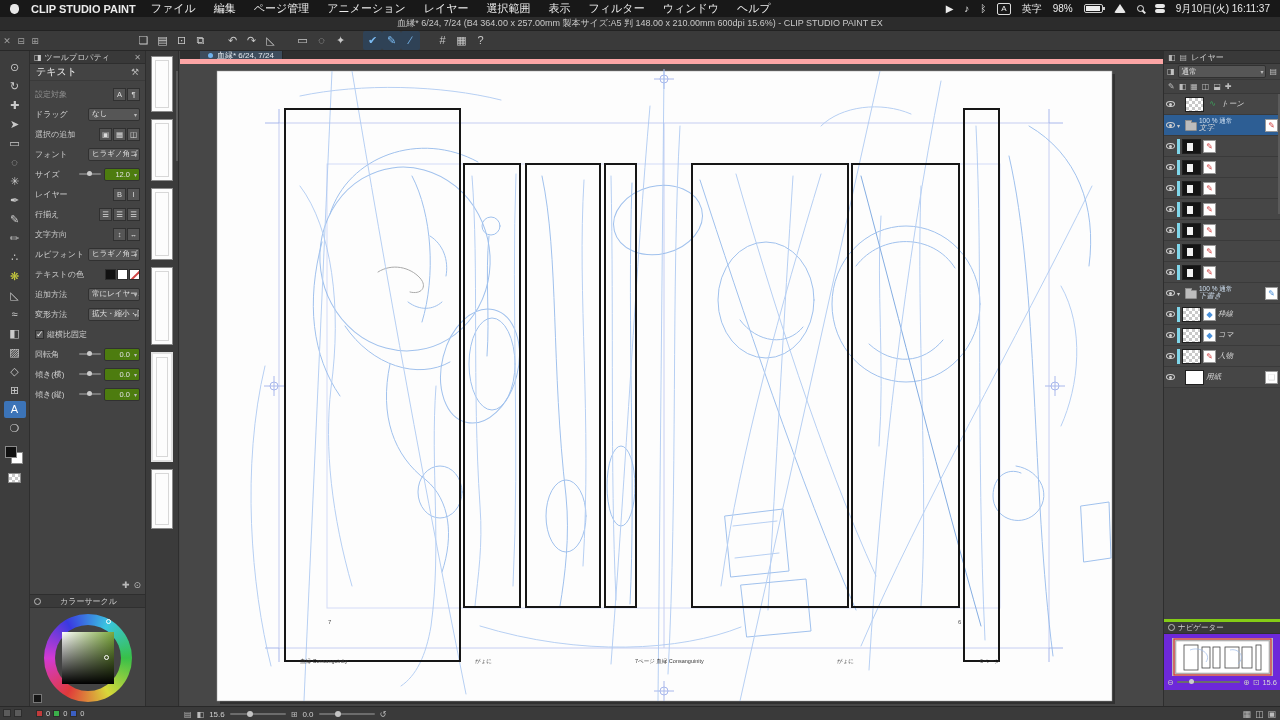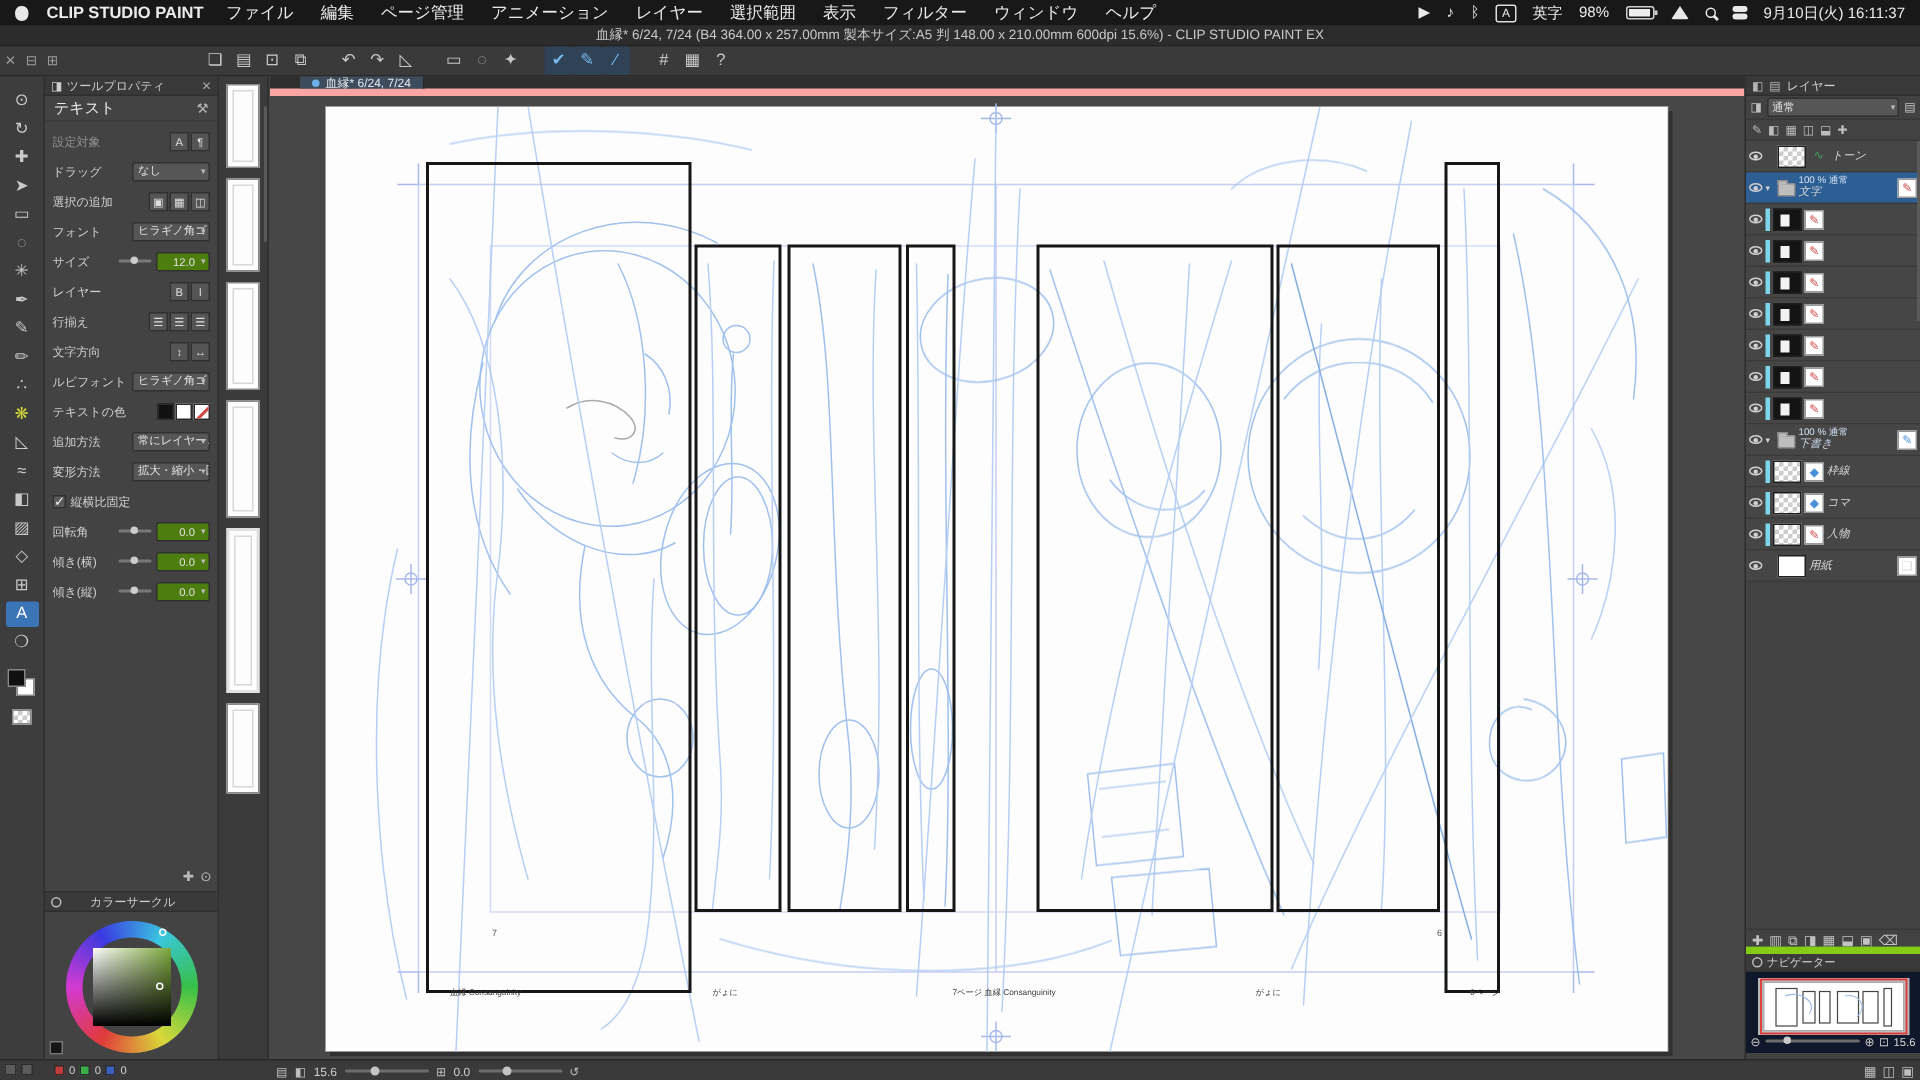--- a/index.html
+++ b/index.html
@@ -151,21 +151,21 @@
 .folder::before{content:"";position:absolute;top:-3px;left:-1px;width:5px;height:2px;background:#bdbdbd;
   border:1px solid #8e8e8e;border-bottom:none;}
 .l2{display:flex;flex-direction:column;line-height:1.15;overflow:hidden;flex:1;}
 .linfo{font-size:6.5px;color:#cfe0f2;white-space:nowrap;}
 .lname{font-size:7.5px;white-space:nowrap;overflow:hidden;flex:1;font-style:italic;}
 .lactions{position:absolute;left:0;right:0;bottom:72px;height:15px;display:flex;gap:4px;
   padding:0 4px;align-items:center;font-size:9px;color:#c3c3c3;border-top:1px solid #383838;}
 .lay-scroll{position:absolute;right:0;top:43px;width:2px;height:120px;background:#5a5a5a;}
 
 
-.nav-panel{position:absolute;left:0;right:0;bottom:4px;height:71px;border-top:5px solid #84cc16;background:#0f172a;}
+.nav-panel{position:absolute;left:0;right:0;bottom:16px;height:71px;border-top:3px solid #84cc16;background:#6d28d9;}
 .nav-head{height:12px;background:#3a3a3a;display:flex;align-items:center;gap:3px;padding:0 4px;
   font-size:7.5px;color:#d2d2d2;border-bottom:1px solid #303030;}
 .nav-preview{position:absolute;left:8px;top:16px;width:101px;height:38px;background:#b9b9b9;}
 .nav-controls{position:absolute;left:3px;right:3px;bottom:2px;height:12px;display:flex;align-items:center;
   gap:3px;font-size:8px;color:#c8c8c8;}
 .nslider{flex:1;height:2px;background:#6c6c6c;border-radius:1px;position:relative;}
 .nslider::after{content:"";position:absolute;left:20%;top:-2px;width:5px;height:5px;background:#ccc;border-radius:50%;}
 .nav-zoom{font-size:7.5px;color:#d8d8d8;}
 
 

